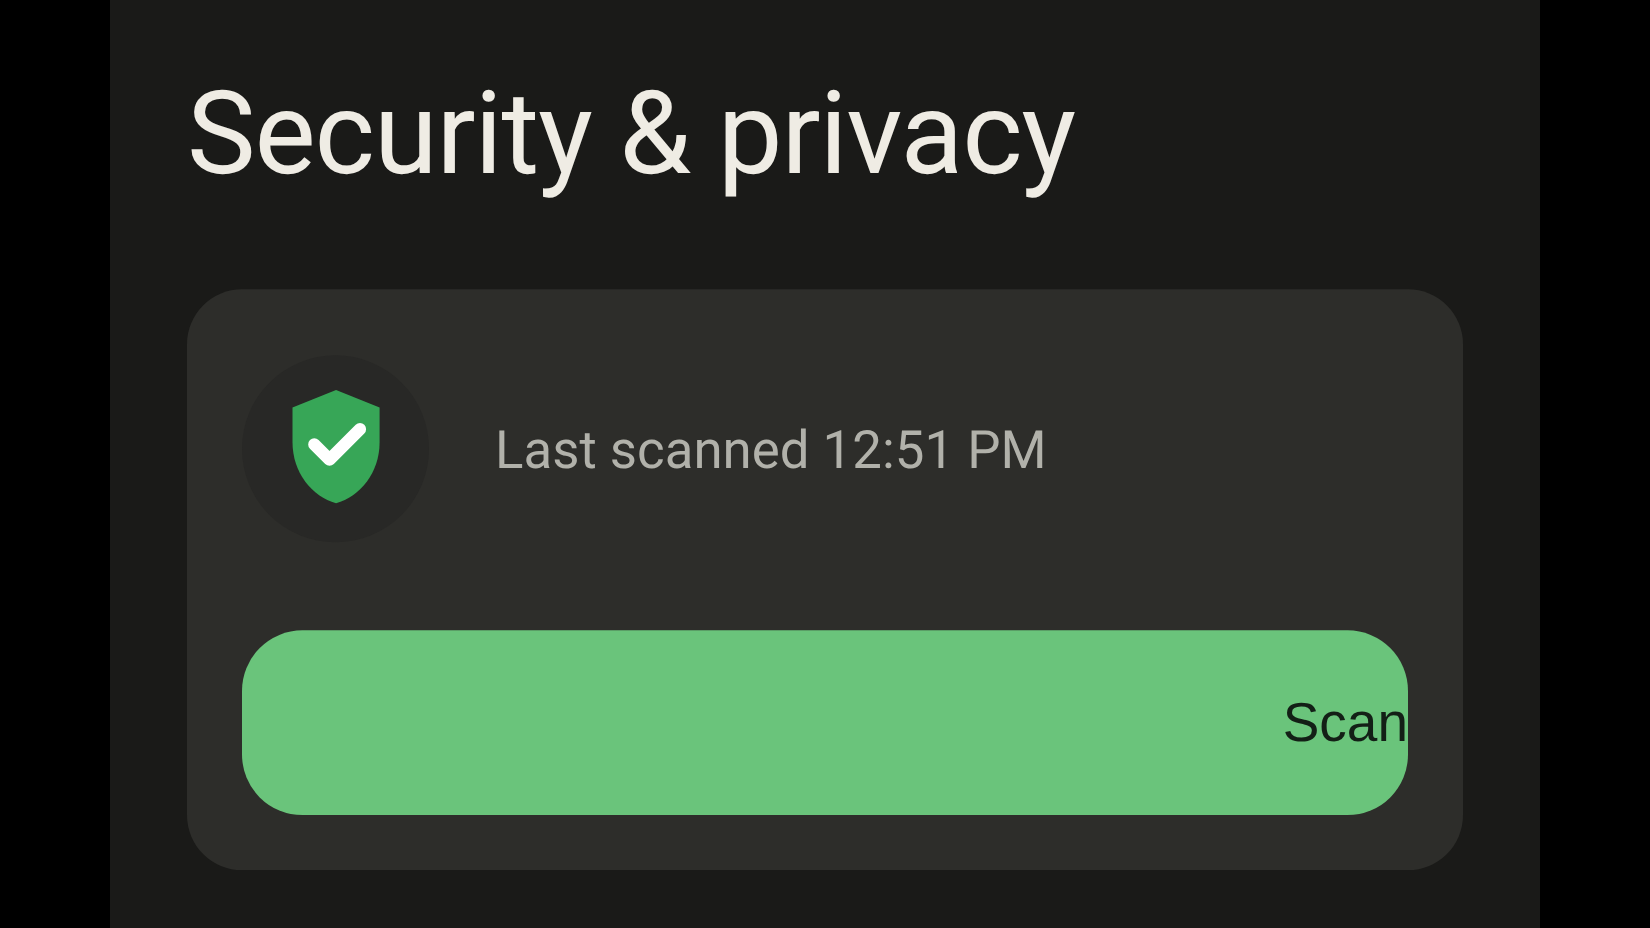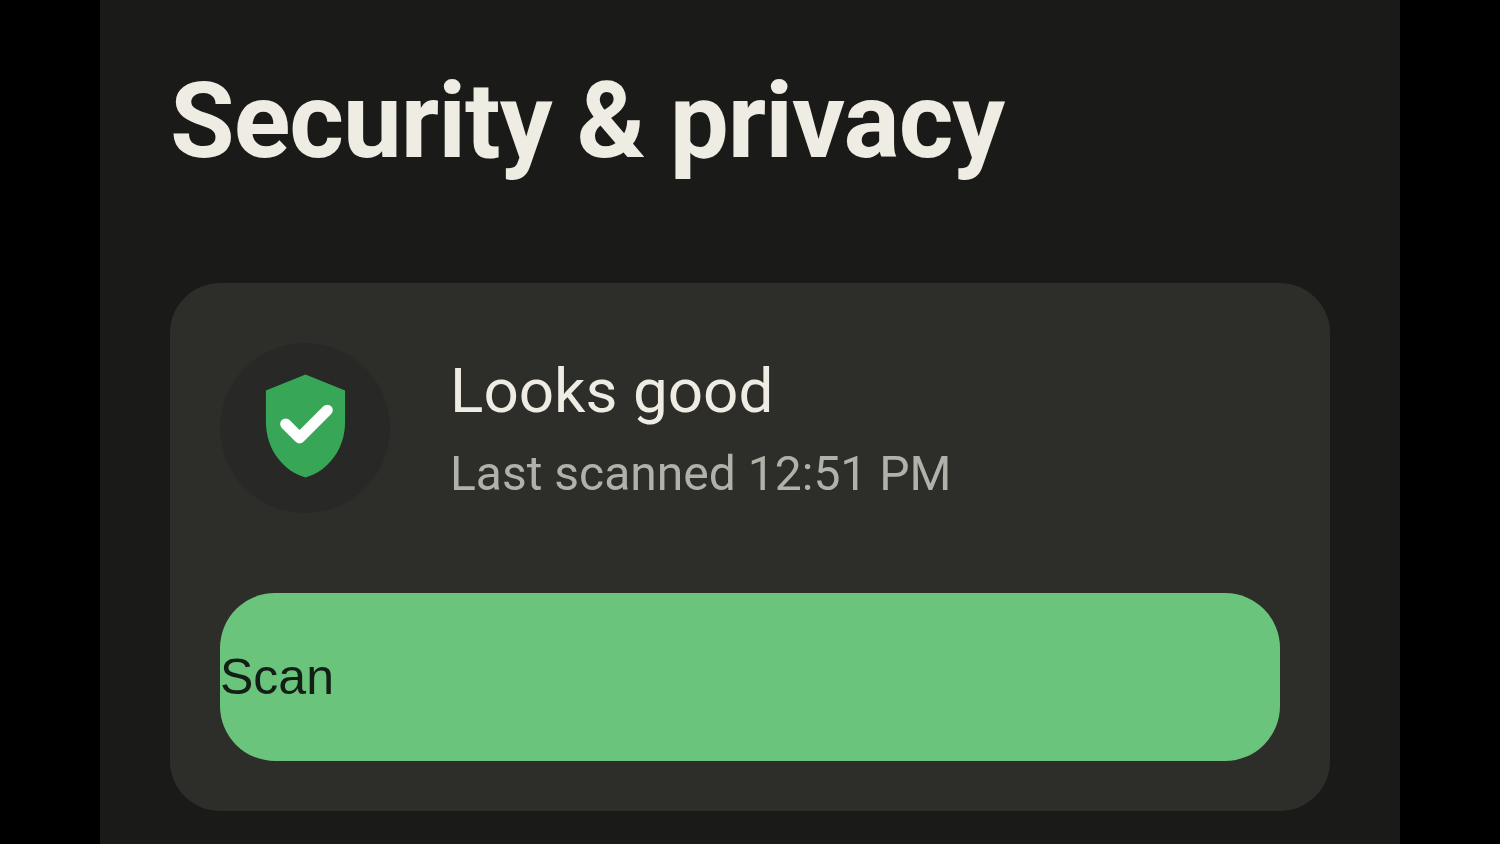--- a/index.html
+++ b/index.html
@@ -18,23 +18,23 @@
     }
     .screen {
       width: 1300px;
       height: 844px;
       background: #1a1a18;
       padding: 60px 70px 0 70px;
     }
     .page-title {
       color: #efece4;
       font-size: 105px;
-      font-weight: 700;
+      font-weight: 400;
       letter-spacing: -1px;
-      margin-bottom: 100px;
+      margin-bottom: 80px;
     }
     .status-card {
       background: #2d2d2a;
       border-radius: 50px;
       padding: 60px 50px 50px 50px;
     }
     .status-row {
       display: flex;
       align-items: center;
       gap: 60px;
@@ -72,39 +72,38 @@
     .scan-button {
       width: 100%;
       background: #6ac47b;
       border: none;
       border-radius: 55px;
       padding: 55px 0;
       font-size: 50px;
       font-weight: 400;
       color: #131f16;
       cursor: pointer;
-      text-align: left;
+      text-align: right;
     }
   </style>
 </head>
 <body>
 
 <div class="screen">
   <h1 class="page-title">Security &amp; privacy</h1>
 
   <div class="status-card">
     <div class="status-row">
       <div class="icon-circle">
         <span>
           <svg class="shield-svg" viewBox="0 0 24 28">
             <path d="M12 1 L22 5 L22 13 C22 20 17.5 25.5 12 27 C6.5 25.5 2 20 2 13 L2 5 Z" fill="#37a657"></path>
             <path d="M7 13.5 L10.5 17 L17.5 10" stroke="#ffffff" stroke-width="2.8" fill="none" stroke-linecap="round" stroke-linejoin="round"></path>
           </svg>
         </span>
       </div>
       <div class="status-text-group">
-        <div class="status-title">Looks good</div>
         <div class="status-subtitle">Last scanned 12:51 PM</div>
       </div>
     </div>
     <button class="scan-button">Scan</button>
   </div>
 </div>
 
 </body></html>

